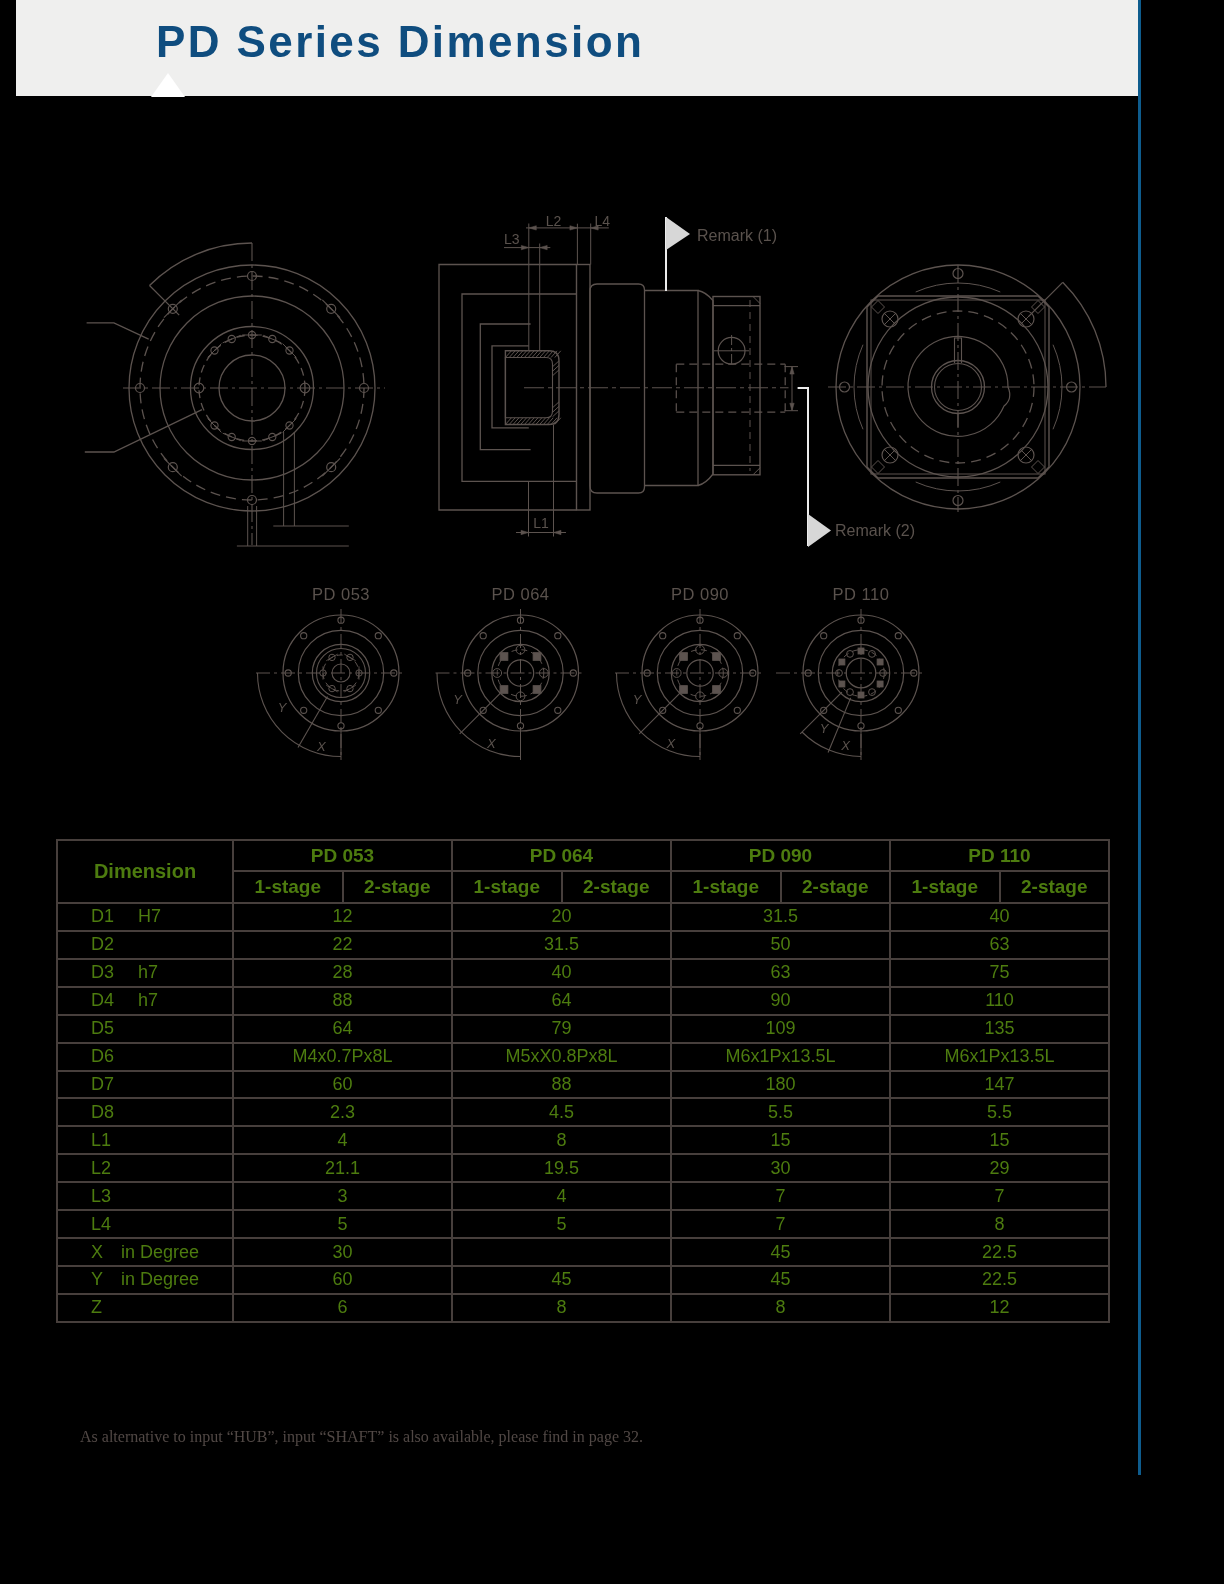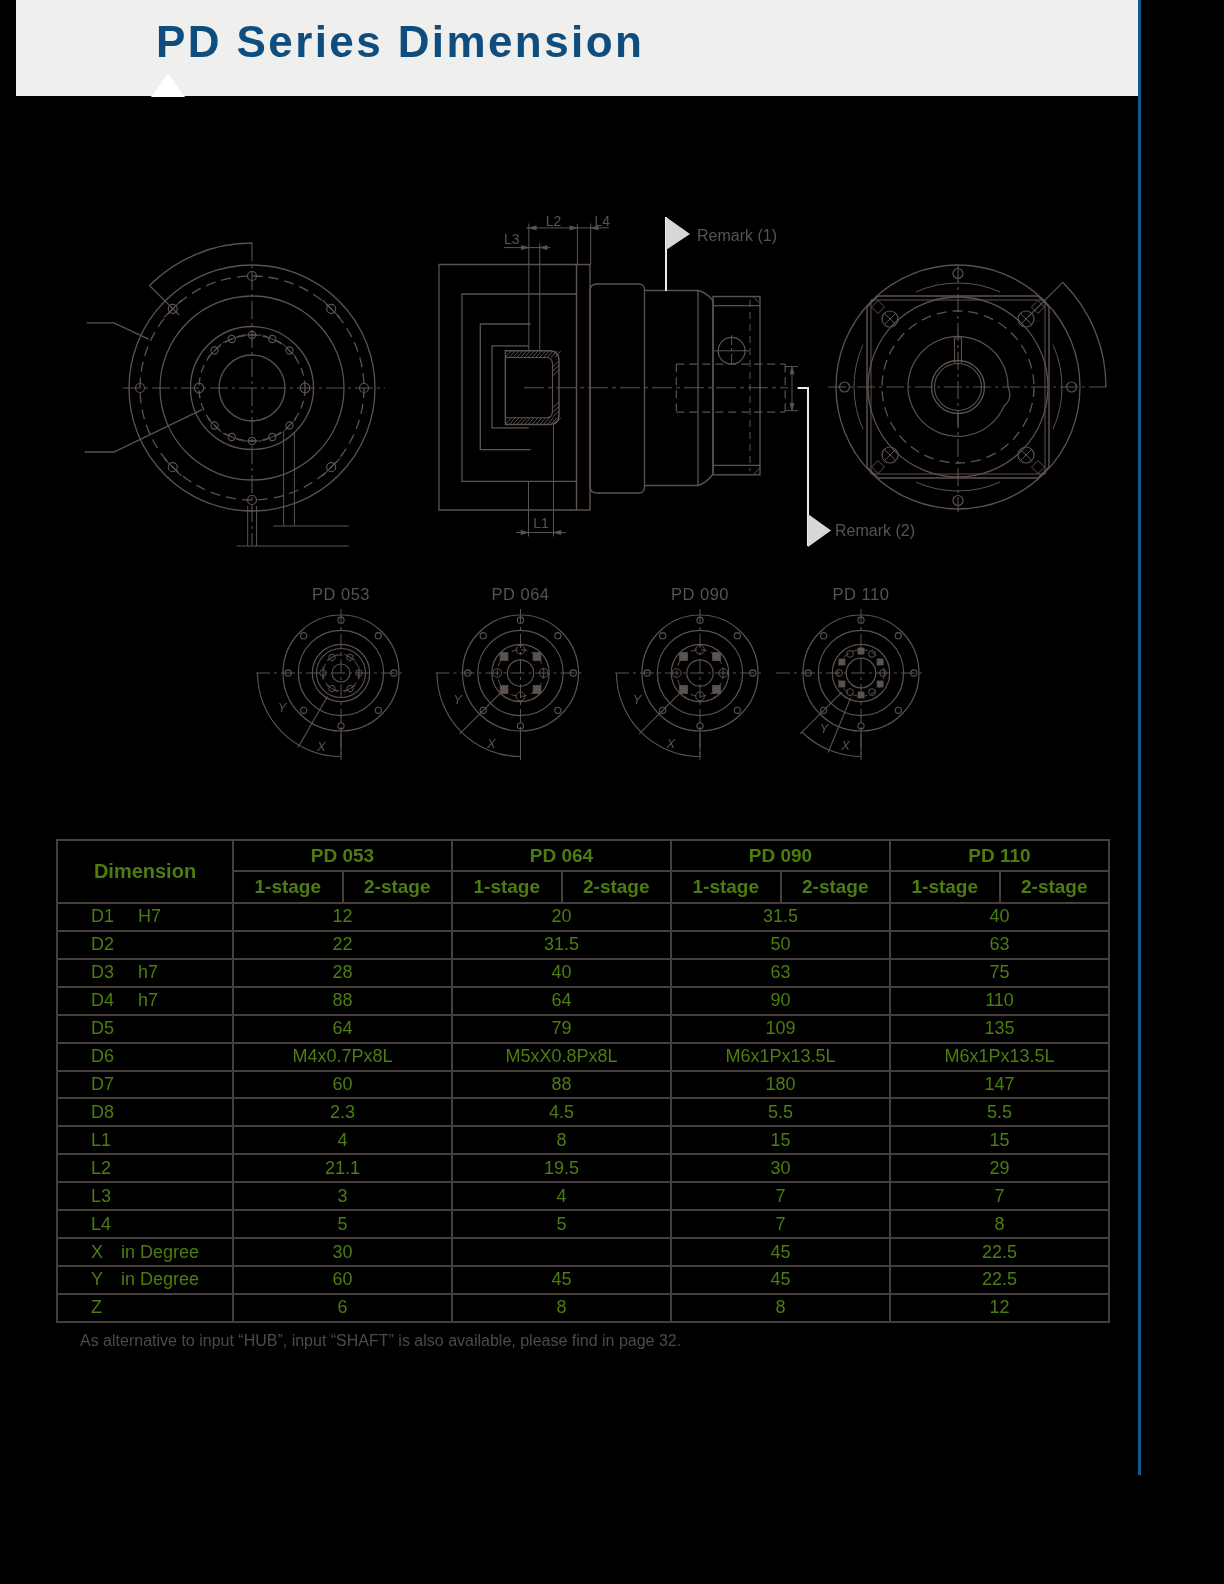--- a/index.html
+++ b/index.html
@@ -15,21 +15,21 @@
   svg.draw { position:absolute; left:0; top:0; }
   table.dim { position:absolute; left:56px; top:839px; border-collapse:collapse;
               table-layout:fixed; width:1054px; height:484px;
               color:#4d7c0f; font-size:18px; text-align:center; }
   table.dim td, table.dim th { border:2px solid #473f3c; padding:0; overflow:hidden; }
   table.dim th.hd { font-size:19px; font-weight:bold; }
   table.dim .rh { text-align:left; font-weight:normal; }
   .rl1 { display:inline-block; padding-left:33px; width:47px; }
   .rl2 { display:inline-block; }
   .rl1.deg { width:30px; }
-  .foot { position:absolute; left:80px; top:1332px; font-size:16px; color:#514845; }
+  .foot { position:absolute; left:80px; top:1428px; font-size:16px; color:#514845;font-family:Liberation Serif, serif; }
 </style>
 </head>
 <body>
 
 <div class="band"></div>
 
 <div class="title">PD Series Dimension</div>
 
 <div class="tri"></div>
 

